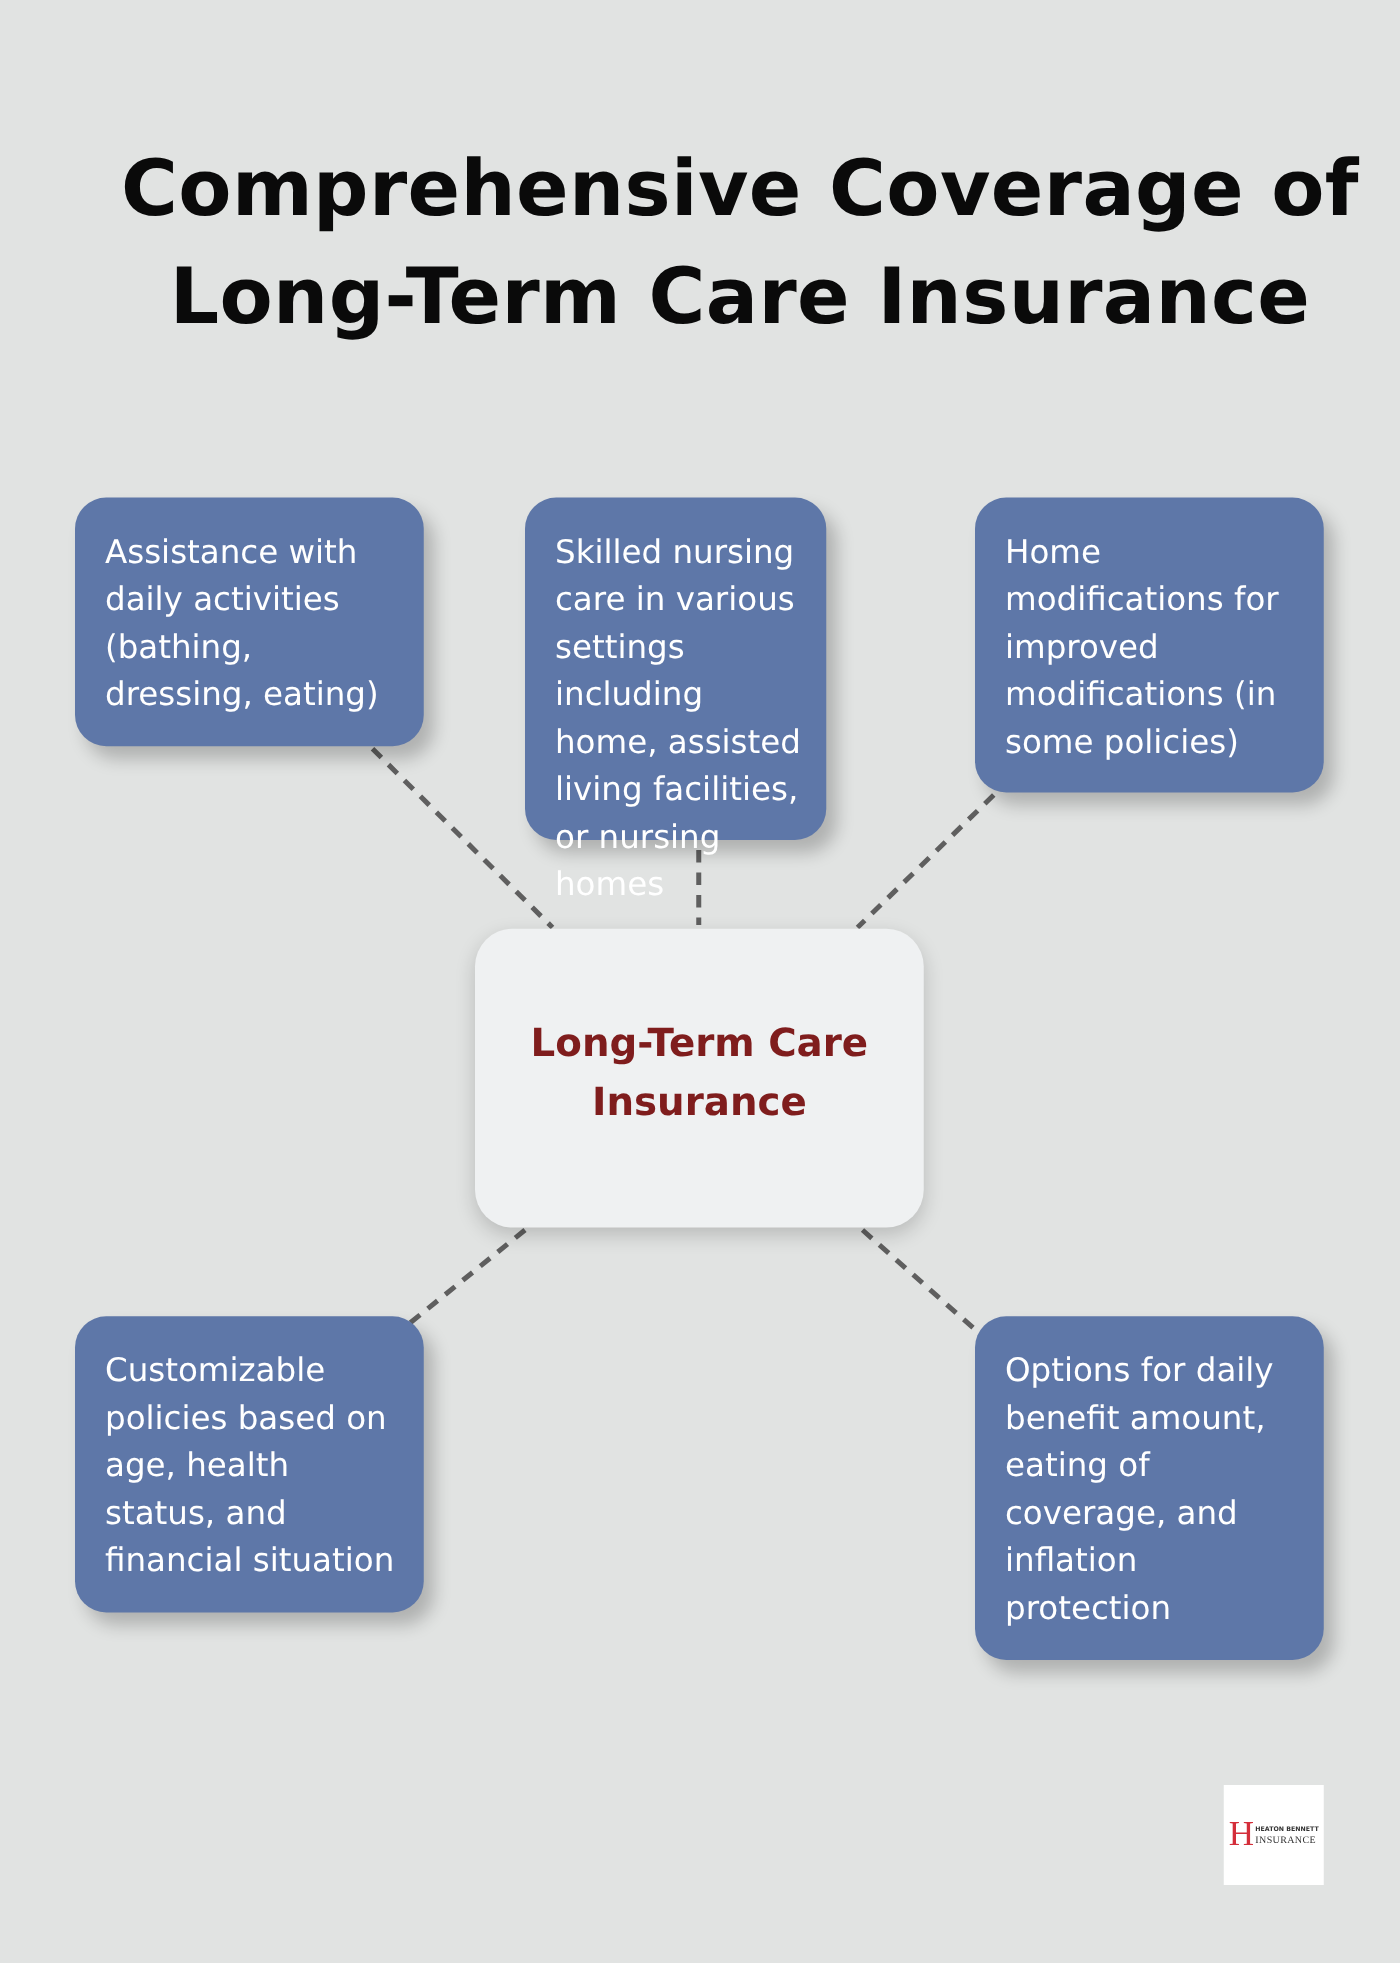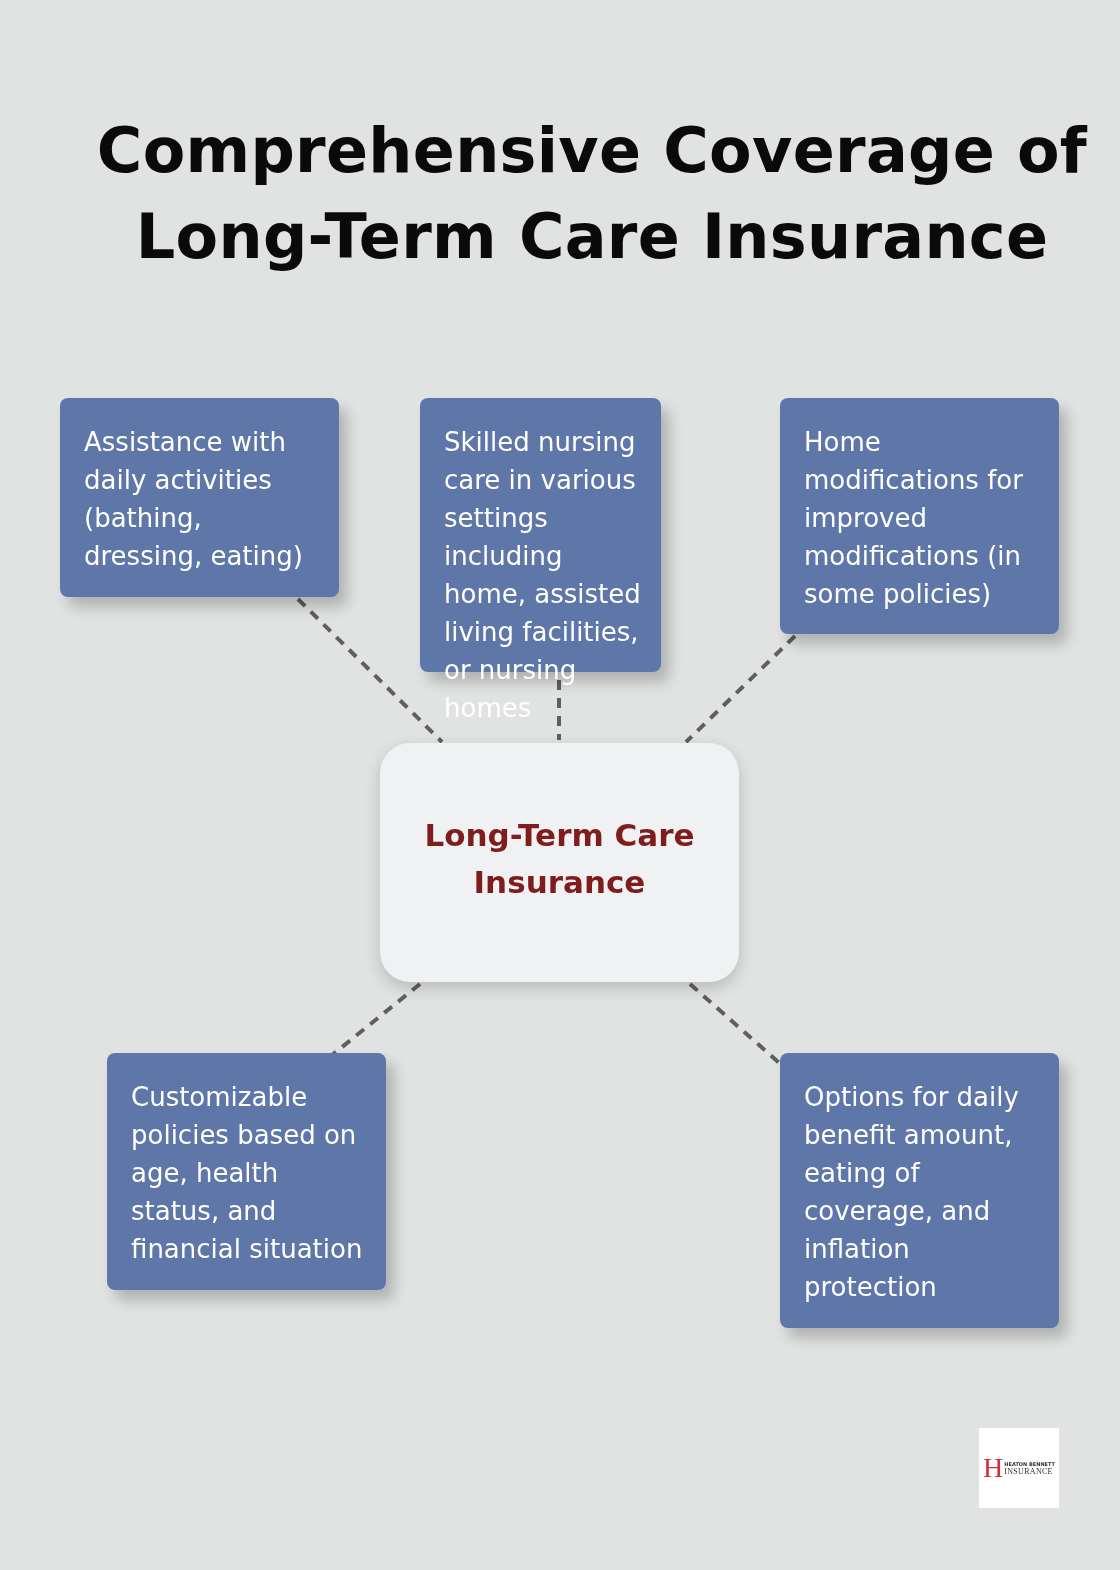--- a/index.html
+++ b/index.html
@@ -6,21 +6,21 @@
   body {
     width:1120px; height:1570px; background:#e1e3e2; position:relative; overflow:hidden;
     font-family:"DejaVu Sans","Liberation Sans",sans-serif;
   }
   .title {
     position:absolute; left:0; top:108px; width:1120px; text-align:center;
     font-size:62px; font-weight:bold; color:#0a0a0a; line-height:86px; letter-spacing:0.3px;padding-left:32px;
   }
   svg.lines { position:absolute; left:0; top:0; }
   .node {
-    position:absolute; background:#5e77a8; color:#fff; border-radius:8px;
+    position:absolute; background:#5e77a8; color:#fff; border-radius:25px;
     box-shadow: 8px 10px 14px rgba(0,0,0,0.22);
     box-sizing:border-box; padding:25px 20px 0 24px;
     font-size:26px; line-height:38px;
   }
   .center {
     position:absolute; left:380px; top:743px; width:359px; height:239px;
     background:#eff1f2; border-radius:30px; box-shadow: 0 6px 16px rgba(0,0,0,0.18);
     display:flex; align-items:center; justify-content:center; text-align:center;
     font-size:31px; font-weight:bold; line-height:47px; color:#7f1d1d; padding-bottom:8px; box-sizing:border-box;
   }
@@ -53,21 +53,21 @@
 
 <div class="node" style="left:60px; top:398px; width:279px; height:199px;">
   <span>Assistance with daily activities (bathing, dressing, eating)</span>
 </div>
 <div class="node" style="left:420px; top:398px; width:241px; height:274px;">
   <span>Skilled nursing care in various settings including home, assisted living facilities, or nursing homes</span>
 </div>
 <div class="node" style="left:780px; top:398px; width:279px; height:236px;">
   <span>Home modifications for improved modifications (in some policies)</span>
 </div>
-<div class="node" style="left:60px; top:1053px; width:279px; height:237px;margin-left:47px;">
+<div class="node" style="left:60px; top:1053px; width:279px; height:237px;">
   <span>Customizable policies based on age, health status, and financial situation</span>
 </div>
 <div class="node" style="left:780px; top:1053px; width:279px; height:275px;">
   <span>Options for daily benefit amount, eating of coverage, and inflation protection</span>
 </div>
 
 <div class="center">
   <div>
     <div>Long-Term Care</div>
     <div>Insurance</div>

